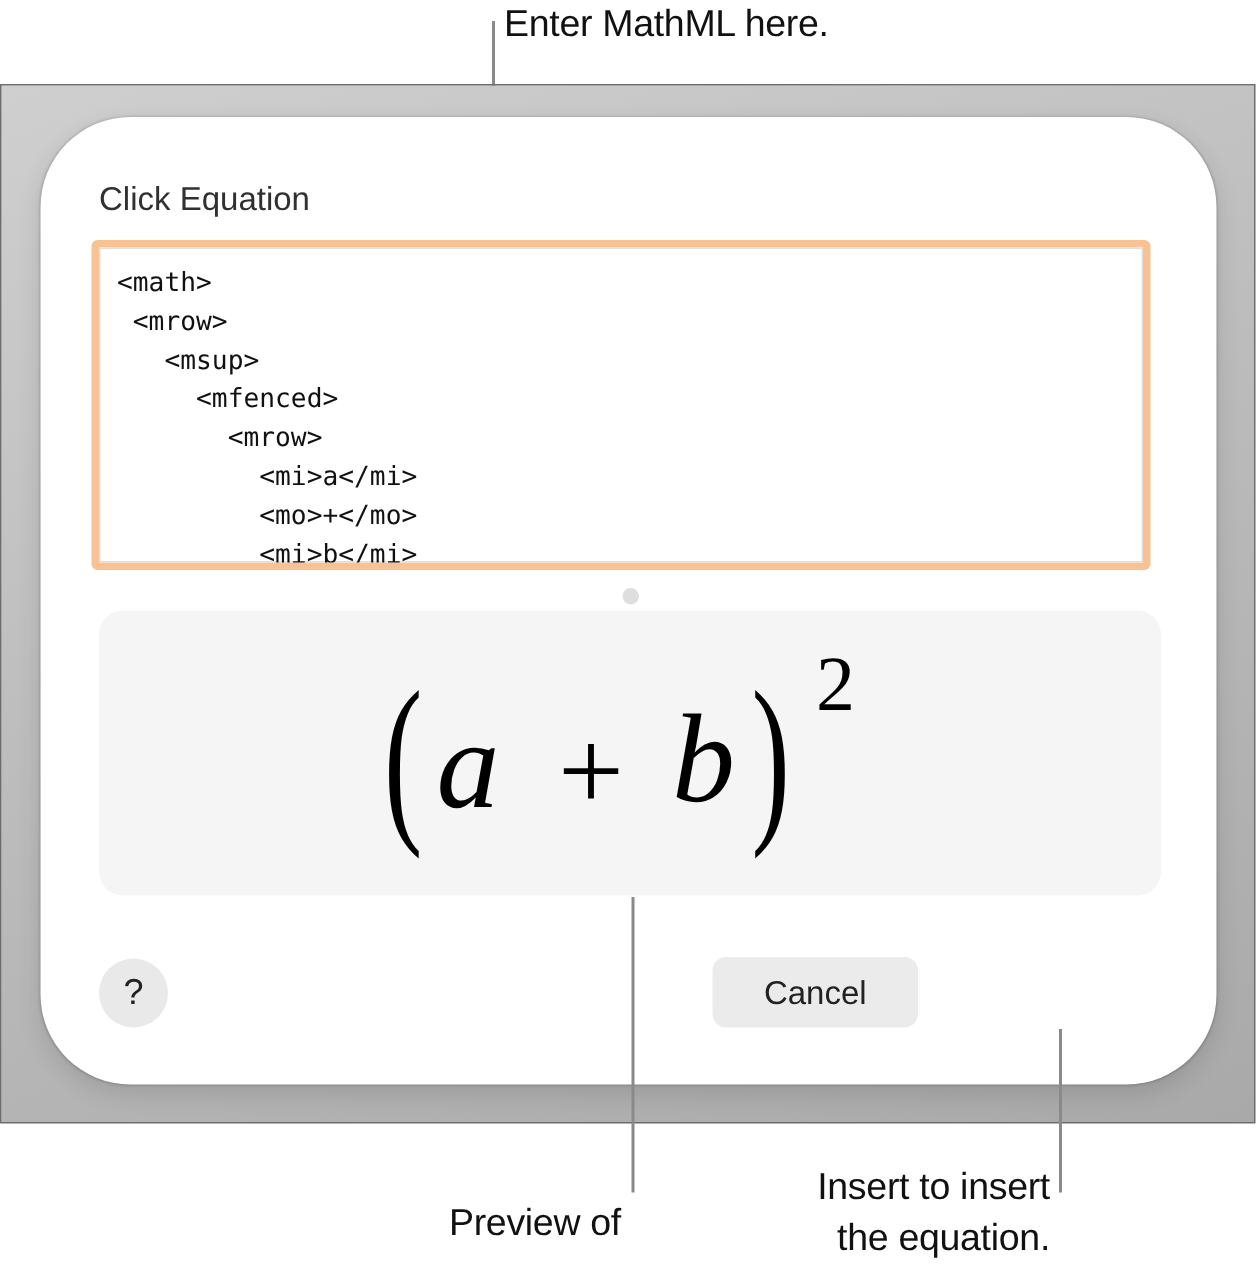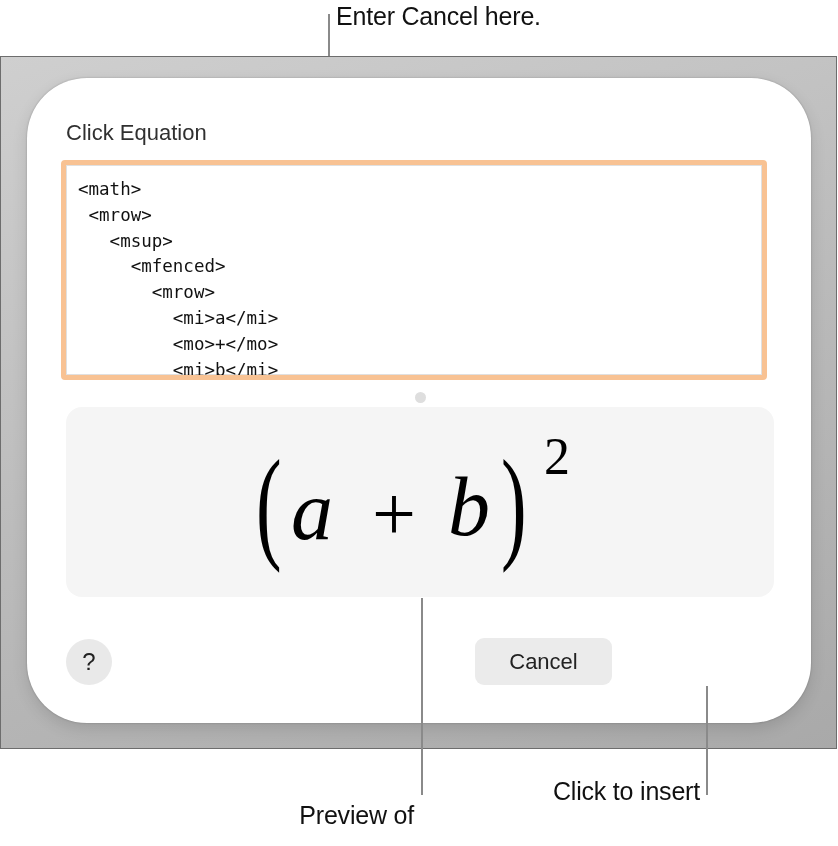--- a/index.html
+++ b/index.html
@@ -163,21 +163,21 @@
       font-family: "Liberation Sans", "DejaVu Sans", sans-serif;
       text-align: center;
     }
     .cancel-btn { left: 448px; }
     .insert-btn { left: 610px; }
   </style>
 </head>
 <body>
 
 <div class="callout-line" style="left:328px; top:14px; height:146px;"></div>
-<div class="callout-text" style="left:336px; top:-1px;">Enter Cancel here.</div>
+<div class="callout-text" style="left:336px; top:-1px;">Enter MathML here.</div>
 
 <div class="frame"></div>
 
 <div class="dialog">
   <div class="dialog-title">Click Equation</div>
 
   <div class="mathml-editor">
     <div class="mathml-editor-inner">
       <pre class="code-lines"><span>&lt;math&gt;</span>
 <span> &lt;mrow&gt;</span>
@@ -213,14 +213,15 @@
   </div>
 </div>
 
 <div class="callout-line" style="left:421px; top:598px; height:197px;"></div>
 <div class="callout-text" style="left:200px; top:798px; width:214px; text-align:right;">
   <div>Preview of</div>
 </div>
 
 <div class="callout-line" style="left:706px; top:686px; height:109px;"></div>
 <div class="callout-text" style="left:470px; top:774px; width:230px; text-align:right;">
-  <div>Click to insert</div>
+  <div>Insert to insert</div>
+  <div>the equation.</div>
 </div>
 
 </body></html>

